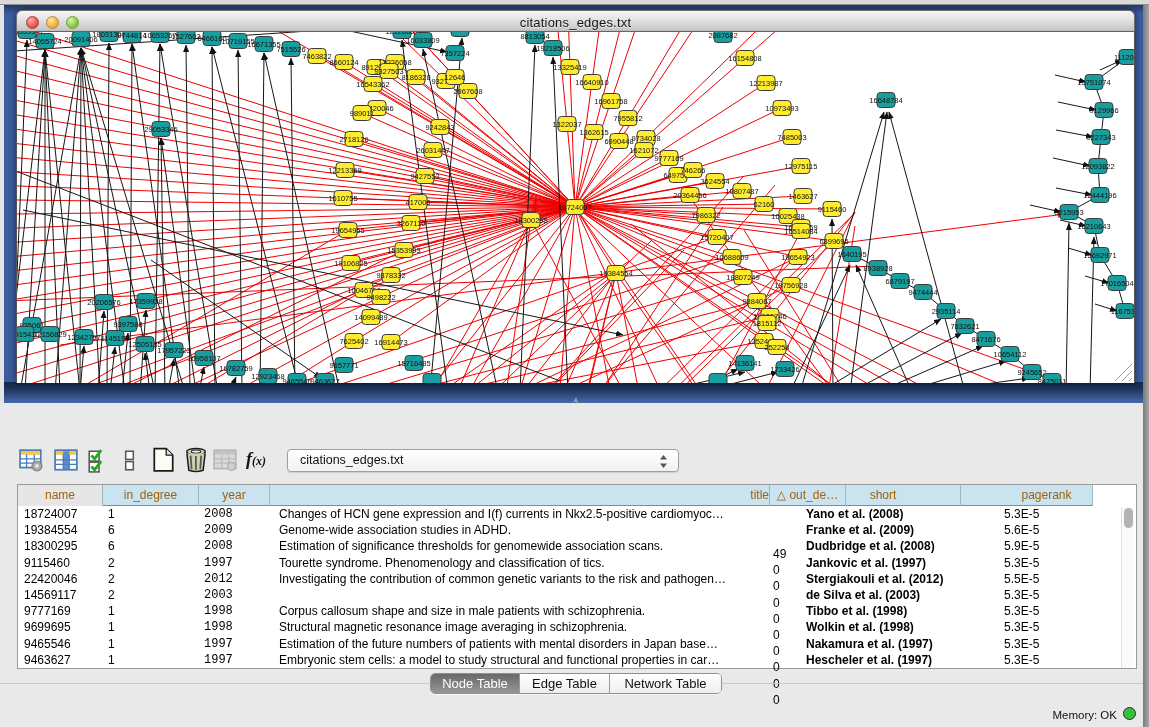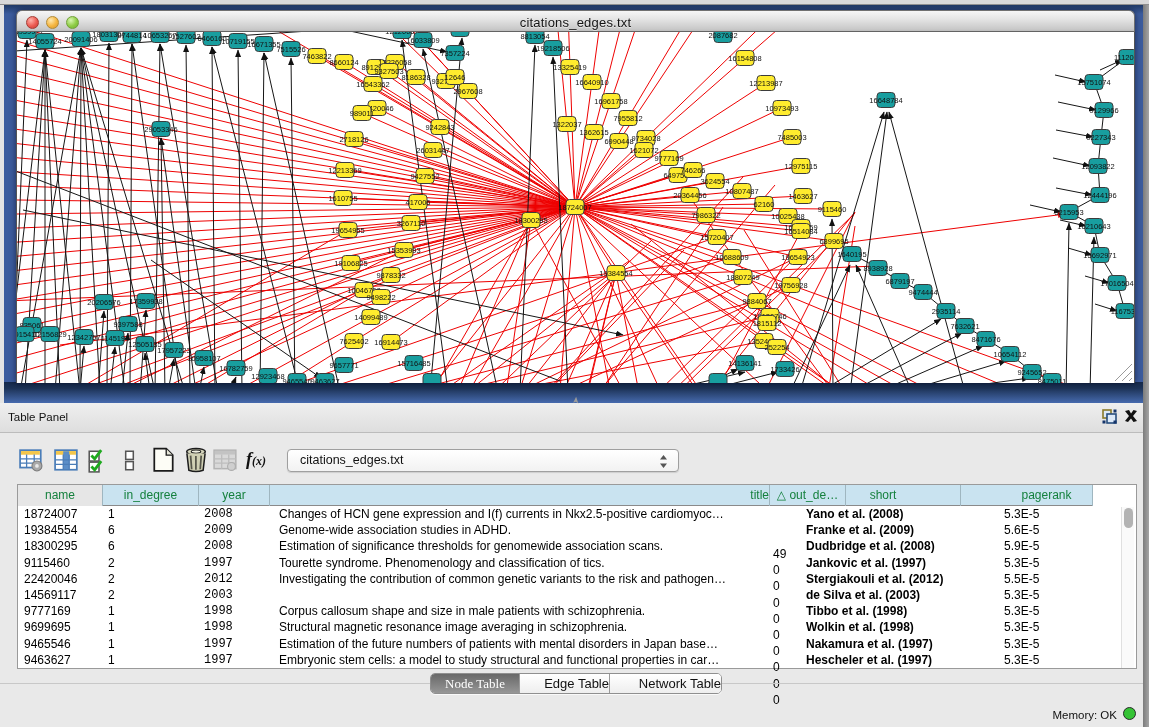--- a/index.html
+++ b/index.html
@@ -17,32 +17,32 @@
 #canvas { position:absolute; left:0; top:22px; width:1119px; height:351px; background:#fff; border-left:1px solid #555; border-right:1px solid #555; overflow:hidden; }
 #tablepanel { position:absolute; left:0; top:403px; width:1143px; height:324px; background:#e9e9e9; }
 #tpheader { position:absolute; left:0; top:0; width:100%; height:30px; background:linear-gradient(#efefef,#dedede); border-bottom:1px solid #bcbcbc; }
 #tpheader .t { position:absolute; left:8px; top:8px; font-size:11.5px; color:#111; }
 #tb { position:absolute; left:0; top:30px; width:100%; height:294px; }
 .icon { position:absolute; top:16px; }
 #combo { position:absolute; left:287px; top:16px; width:392px; height:23px; background:linear-gradient(#ffffff,#f2f2f2); border:1px solid #9f9f9f; border-radius:4px; box-shadow:0 1px 1px rgba(0,0,0,.12); font-size:12.5px; color:#111; line-height:21px; padding-left:12px; }
 #combo svg { position:absolute; right:10px; top:4px; }
 #tbl { position:absolute; left:17px; top:51px; width:1120px; height:185px; background:#fff; border:1px solid #9a9a9a; }
 #thead { position:absolute; left:0; top:0; width:1075px; height:21px; background:#c9e3f0; border-bottom:1px solid #8a8a8a; }
-.th { position:absolute; top:0; height:21px; font-size:12px; color:#15803d; text-align:center; line-height:20px; border-right:1px solid #9fb6c0; }
+.th { position:absolute; top:0; height:21px; font-size:12px; color:#a16207; text-align:center; line-height:20px; border-right:1px solid #9fb6c0; }
 .tr { position:absolute; left:0; width:1101px; height:16px; font-size:12px; color:#000; }
 .c { position:absolute; top:0; white-space:nowrap; overflow:hidden; }
 .c0 { left:6px; width:80px; } .c1 { left:90px; width:90px; } .c2 { left:186px; width:66px;font-family:Liberation Mono, monospace; }
 .c3 { left:261px; width:496px; } .c4 { left:755px; width:72px;margin-top:40px; } .c5 { left:788px; width:155px; text-align:left;font-weight:bold; }
 .c6 { left:986px; width:90px; }
 #vscroll { position:absolute; right:2px; top:22px; width:13px; height:161px; background:#fafafa; border-left:1px solid #e0e0e0; }
 #vthumb { position:absolute; left:1.5px; top:1px; width:9px; height:20px; background:#b3b3b3; border-radius:5px; }
 #tabs { position:absolute; left:430px; top:240px; height:21px; display:flex; border:1px solid #8f8f8f; border-radius:5px; overflow:hidden; background:#fff; box-shadow:0 1px 0 rgba(255,255,255,.7); }
 #tabs .seg { height:100%; font-size:13px; line-height:19px; text-align:center; color:#111; background:linear-gradient(#ffffff,#eeeeee); }
 #tabs .seg.sel { background:linear-gradient(#686868,#979797); color:#fff; }
-#tabs .seg + .seg { border-left:1px solid #9a9a9a;text-align:right; }
+#tabs .seg + .seg { border-left:1px solid #9a9a9a; }
 #tabline { position:absolute; left:0; top:250px; width:100%; height:1px; background:#c8c8c8; }
 #memory { position:absolute; right:26px; top:276px; font-size:11.5px; color:#111; }
 #memled { position:absolute; right:7px; top:274px; width:13px; height:13px; border-radius:50%; background:#35c335; border:1.5px solid #2a2a2a; }
 </style></head><body>
 <div id="desktop">
     <div class="topshade"></div>
     <div class="botshade"></div>
  <div id="win">
   <div id="canvas">
         <svg width="1117" height="351" viewBox="0 0 1117 351" style="position:absolute;left:0;top:0">
@@ -591,33 +591,20 @@
     <div id="title">citations_edges.txt</div>
   </div>
  </div>
 </div>
 <div id="topstrip"></div>
 <div id="leftstrip"></div>
 <svg style="position:absolute;left:572px;top:396px;z-index:9" width="9" height="9" viewBox="0 0 12 12">
     <path d="M5.5,1 L1.5,9 L5,7.5 L8.5,10 z" fill="#9a9a9a"></path>
   </svg>
 <div id="tablepanel">
- <div id="tpheader">
-      <span class="t">Table Panel</span>
-  <svg class="icon" style="left:1102px;top:6px" width="15" height="15" viewBox="0 0 15 15">
-    <rect x="1" y="1" width="8" height="8" fill="#dce9f8" stroke="#8a7a2a" stroke-width="1.6"></rect>
-    <rect x="5" y="5" width="9" height="9" fill="#dce9f8" stroke="#274e7d" stroke-width="1.6"></rect>
-    <rect x="11.5" y="0.5" width="3" height="3" fill="#15356b"></rect>
-        <rect x="0.5" y="11.5" width="3" height="3" fill="#15356b"></rect>
-        <rect x="11.5" y="11.5" width="3" height="3" fill="#15356b"></rect>
-  </svg>
-  <svg class="icon" style="left:1124px;top:6px" width="14" height="14" viewBox="0 0 14 14">
-    <path d="M1,2 L5,1 L7,4.5 L9.5,1 L13,2 L9,7 L13,12 L9.5,13 L7,9.5 L4,13 L1,12 L5,7 z" fill="#111"></path>
-  </svg>
- </div>
  <div id="tb">
   <svg class="icon" style="left:19px;top:15px" width="25" height="25" viewBox="0 0 23 23">
     <rect x="1" y="2" width="19" height="16" fill="#fff" stroke="#4a7db8" stroke-width="1.6"></rect>
     <rect x="1.8" y="2.8" width="17.4" height="3.4" fill="#f3c64b"></rect>
     <path d="M1,10 h19 M1,14 h19 M7,6 v12 M14,6 v12" stroke="#4a7db8" stroke-width="1.2" fill="none"></path>
     <circle cx="16.5" cy="16.5" r="4.6" fill="#a9a9a9" stroke="#7c7c7c"></circle>
     <circle cx="16.5" cy="16.5" r="1.7" fill="#e9e9e9"></circle>
   </svg>
   <svg class="icon" style="left:54px;top:15px" width="25" height="25" viewBox="0 0 23 23">
     <rect x="1" y="2" width="20" height="18" fill="#fff" stroke="#4a7db8" stroke-width="1.6"></rect>
@@ -755,21 +742,21 @@
           <span class="c c4">0</span>
           <span class="c c5">Hescheler et al. (1997)</span>
           <span class="c c6">5.3E‑5</span>
         </div>
     <div id="vscroll">
           <div id="vthumb"></div>
         </div>
   </div>
   <div id="tabline"></div>
   <div id="tabs">
-    <div class="seg sel" style="width:88px;font-family:Liberation Serif, serif;">Node Table</div>
+    <div class="seg sel" style="width:88px;">Node Table</div>
     <div class="seg" style="width:90px;">Edge Table</div>
     <div class="seg" style="width:112px;">Network Table</div>
   </div>
   <span id="memory">Memory: OK</span>
       <span id="memled"></span>
  </div>
 </div>
 <div id="rightstrip"></div>
 
 </body></html>

